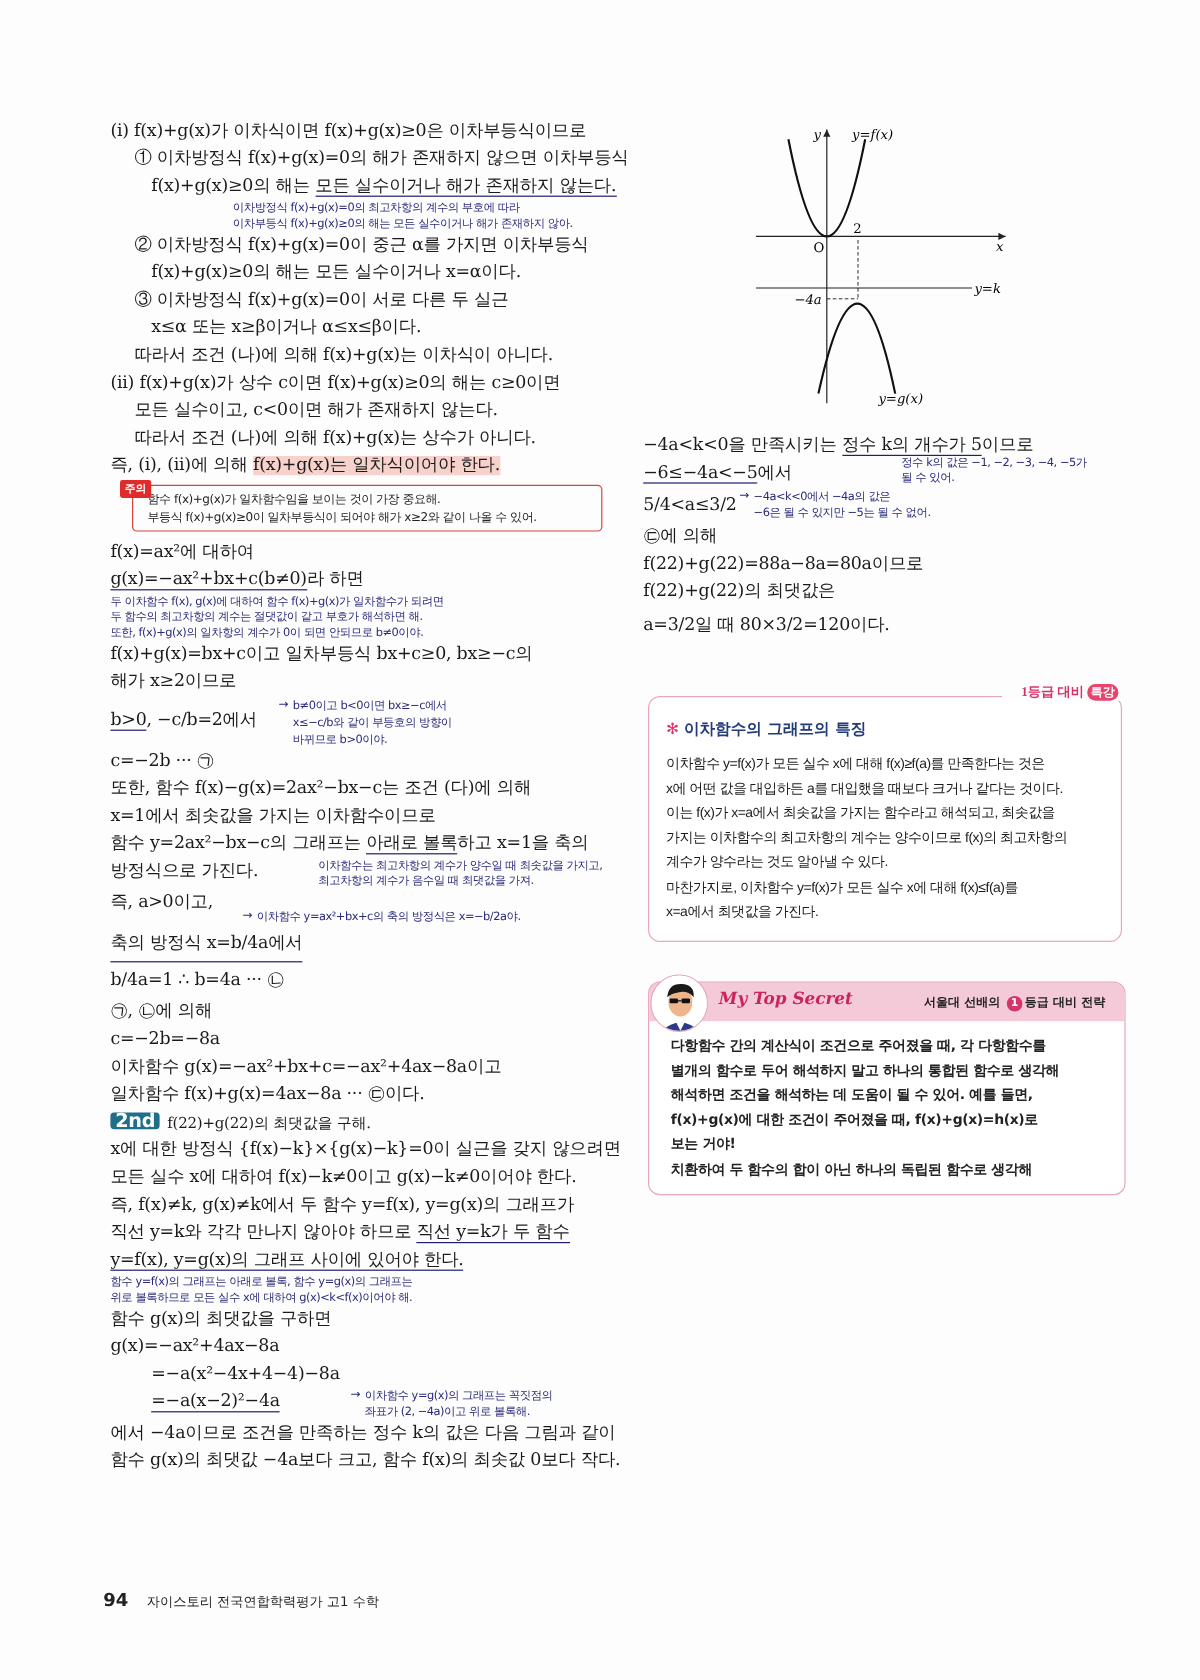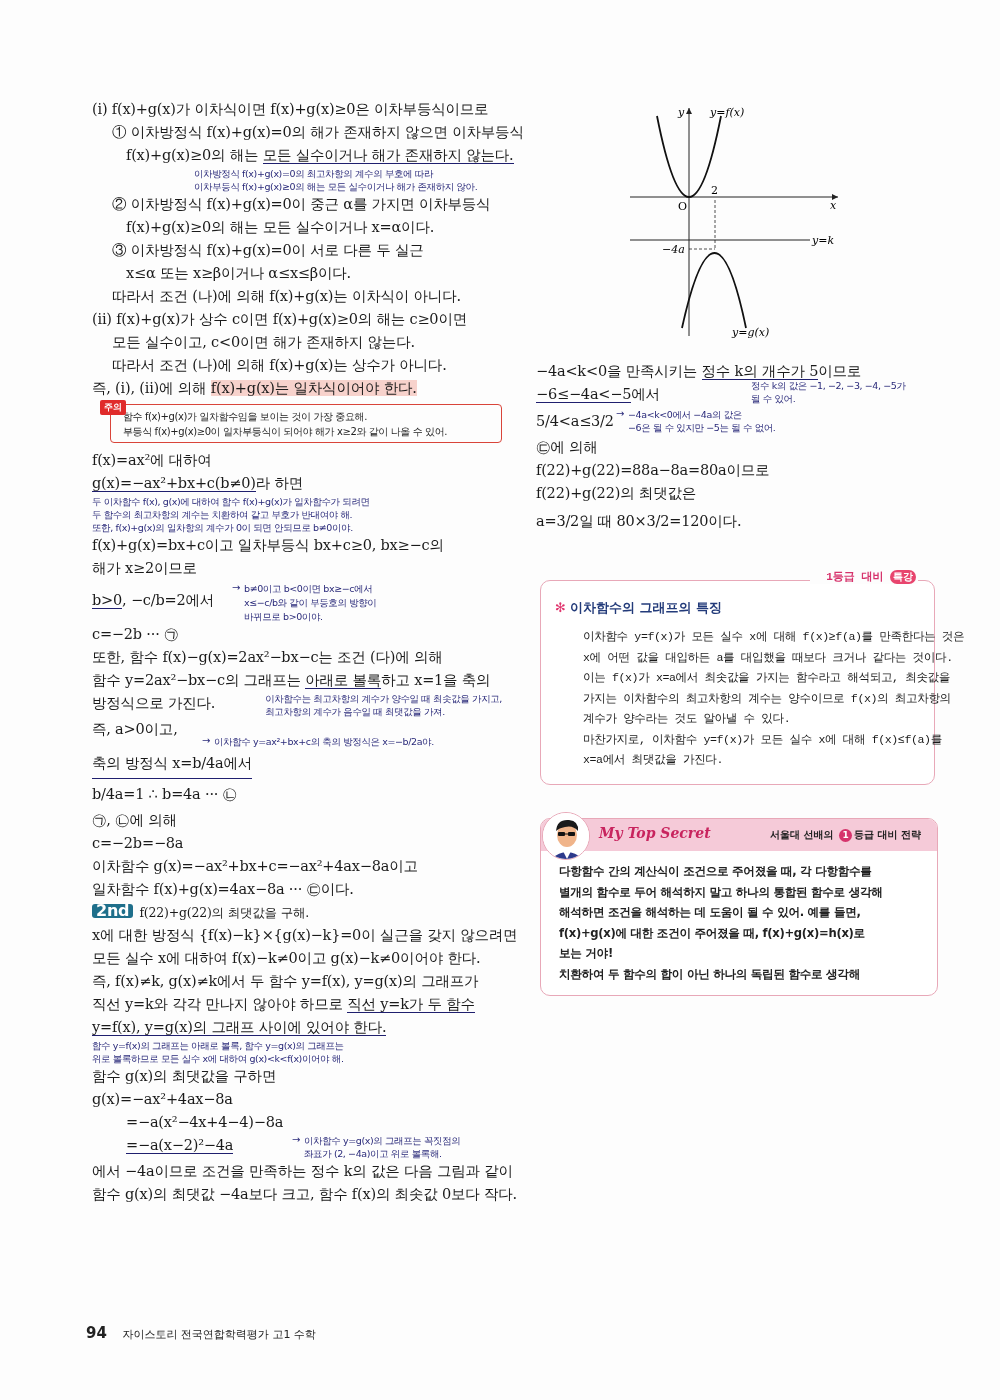--- a/index.html
+++ b/index.html
@@ -15,25 +15,25 @@
   .hl { background: #f7d2cc; }
   .caution-wrap { position: relative; margin: 4px 0 6px 14px; }
   .caution-tag { position: absolute; left: -6px; top: -4px; background: #e02b2b; color: #fff; font-family: "DejaVu Sans", sans-serif; font-size: 9px; font-weight: bold; padding: 1px 4px; border-radius: 2px; }
   .caution-box { margin-left: 4px; border: 1.3px solid #d9443a; border-radius: 4px; padding: 4px 8px 3px 12px; }
   .caution-box .note { color: #222; font-size: 10px; line-height: 15px; }
   .arrow-note { position: relative; padding-left: 12px; }
   .arrow-note::before { content: "→"; position: absolute; left: 0; top: -1px; color: #2a2a7a; font-size: 10px; }
   .badge2nd { display: inline-block; background: #1f6f8b; color: #fff; font-family: "DejaVu Sans", sans-serif; font-weight: bold; font-size: 16px; padding: 0 4px; border-radius: 3px; margin-right: 6px; line-height: 14px; vertical-align: 1px; }
   .graph { position: absolute; left: 620px; top: 98px; width: 230px; height: 250px; }
   .tip-box { position: absolute; left: 540px; top: 580px; width: 395px; height: 205px; border: 1.5px solid #e8a8b8; border-radius: 10px; padding: 18px 14px 10px 14px; background: #fff; }
-  .tip-tab { position: absolute; right: 16px; top: -12px; font-family: Liberation Mono, monospace; font-size: 11px; color: #d6336c; font-weight: bold; background: #fdfdfd; padding: 0 2px 0 16px; }
+  .tip-tab { position: absolute; right: 0px; top: -12px; font-family: Liberation Serif, serif; font-size: 11px; color: #d6336c; font-weight: bold; background: #fdfdfd; padding: 0 2px 0 16px; }
   .tip-tab .pill { display: inline-block; background: #e8456e; color: #fff; border-radius: 8px; padding: 0 3px; font-size: 10px; }
   .tip-title { font-family: "DejaVu Sans", sans-serif; font-weight: bold; font-size: 13px; color: #233b7a; margin-bottom: 10px; }
   .tip-title .star { color: #e0336c; margin-right: 4px; }
-  .tip-body .ln { font-family: Liberation Mono, monospace; font-size: 11.6px; line-height: 20.5px; letter-spacing: -0.4px; margin-left: 28px; }
+  .tip-body .ln { font-family: Liberation Sans, sans-serif; font-size: 11.6px; line-height: 20.5px; letter-spacing: -0.4px; }
   .secret { position: absolute; left: 540px; top: 818px; width: 398px; height: 178px; border: 1.5px solid #e8a8b8; border-radius: 10px; background: #fff; overflow: hidden; }
   .secret-head { height: 32px; background: #f5cad8; position: relative; }
   .secret-title { position: absolute; left: 58px; top: 6px; font-family: "DejaVu Serif", serif; font-style: italic; font-weight: bold; color: #c8245e; font-size: 14px; }
   .secret-sub { position: absolute; right: 16px; top: 9px; font-family: "DejaVu Sans", sans-serif; font-size: 10px; font-weight: bold; color: #222; }
   .secret-sub .num { display: inline-block; width: 13px; height: 13px; line-height: 13px; border-radius: 50%; background: #d6336c; color: #fff; text-align: center; font-size: 9px; margin: 0 2px; }
   .avatar { position: absolute; left: 542px; top: 812px; width: 48px; height: 48px; border-radius: 50%; background: #fff; border: 1.5px solid #e8a8b8; overflow: hidden; z-index: 2; }
   .secret-body { padding: 10px 18px; }
   .secret-body .ln { font-family: "DejaVu Sans", "Liberation Sans", sans-serif; font-size: 11.6px; line-height: 20.5px; font-weight: bold; letter-spacing: -0.3px; color: #222; }
   .footer { position: absolute; left: 86px; top: 1324px; font-family: "DejaVu Sans", sans-serif; font-size: 11px; color: #222; }
   .footer .pg { font-size: 15px; font-weight: bold; margin-right: 12px; }
@@ -62,34 +62,35 @@
     <span class="caution-tag">주의</span>
     <div class="caution-box">
       <div class="note">함수 f(x)+g(x)가 일차함수임을 보이는 것이 가장 중요해.</div>
       <div class="note">부등식 f(x)+g(x)≥0이 일차부등식이 되어야 해가 x≥2와 같이 나올 수 있어.</div>
     </div>
   </div>
 
   <div class="ln">f(x)=ax²에 대하여</div>
   <div class="ln"><span class="u">g(x)=−ax²+bx+c(b≠0)</span><span>라 하면</span></div>
   <div class="note">두 이차함수 f(x), g(x)에 대하여 함수 f(x)+g(x)가 일차함수가 되려면</div>
-  <div class="note">두 함수의 최고차항의 계수는 치환하여 같고 부호가 반대여야 해.</div>
+  <div class="note">두 함수의 최고차항의 계수는 절댓값이 같고 부호가 해석하면 해.</div>
   <div class="note">또한, f(x)+g(x)의 일차항의 계수가 0이 되면 안되므로 b≠0이야.</div>
   <div class="ln">f(x)+g(x)=bx+c이고 일차부등식 bx+c≥0, bx≥−c의</div>
   <div class="ln">해가 x≥2이므로</div>
   <div style="display:flex; align-items:flex-start; margin-top:2px;">
     <div class="ln" style="line-height:36px; width:140px;"><span class="u">b&gt;0</span><span>, −c/b=2에서</span></div>
     <div style="padding-top:0px;">
       <div class="note arrow-note">b≠0이고 b&lt;0이면 bx≥−c에서</div>
       <div class="note" style="padding-left:12px; line-height:15px;">x≤−c/b와 같이 부등호의 방향이</div>
       <div class="note" style="padding-left:12px;">바뀌므로 b&gt;0이야.</div>
     </div>
   </div>
   <div class="ln">c=−2b ··· ㉠</div>
   <div class="ln">또한, 함수 f(x)−g(x)=2ax²−bx−c는 조건 (다)에 의해</div>
+  <div class="ln">x=1에서 최솟값을 가지는 이차함수이므로</div>
   <div class="ln"><span>함수 y=2ax²−bx−c의 그래프는 </span><span class="u">아래로 볼록</span><span>하고 x=1을 축의</span></div>
   <div style="display:flex;">
     <div class="ln" style="width:180px;">방정식으로 가진다.</div>
     <div>
       <div class="note">이차함수는 최고차항의 계수가 양수일 때 최솟값을 가지고,</div>
       <div class="note">최고차항의 계수가 음수일 때 최댓값을 가져.</div>
     </div>
   </div>
   <div class="ln">즉, a&gt;0이고,</div>
   <div class="note arrow-note" style="margin-left:110px; margin-top:-6px;">이차함수 y=ax²+bx+c의 축의 방정식은 x=−b/2a야.</div>

